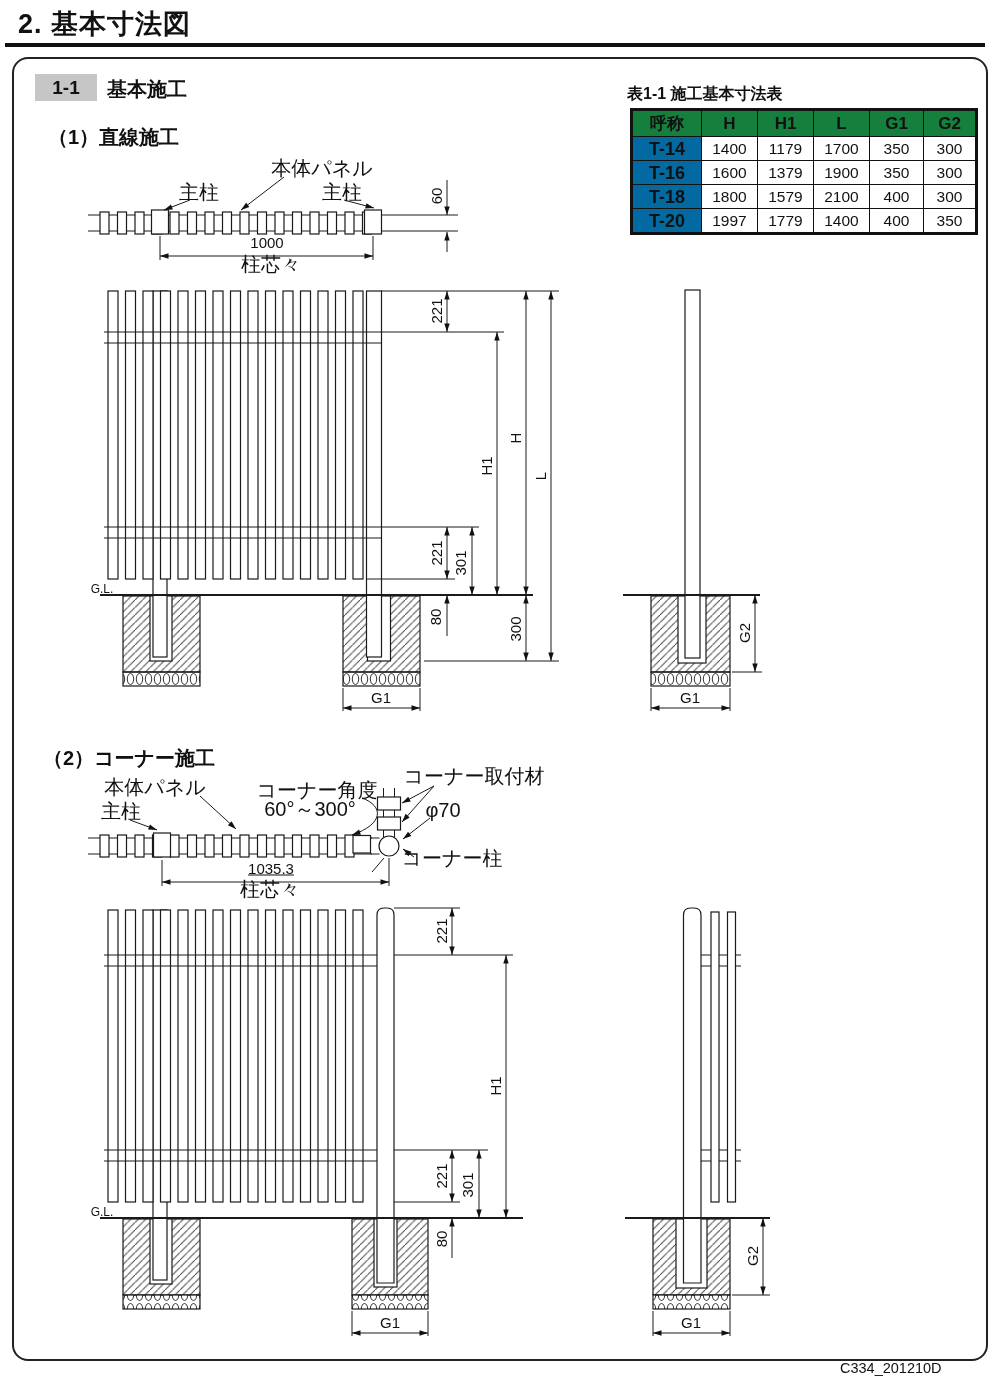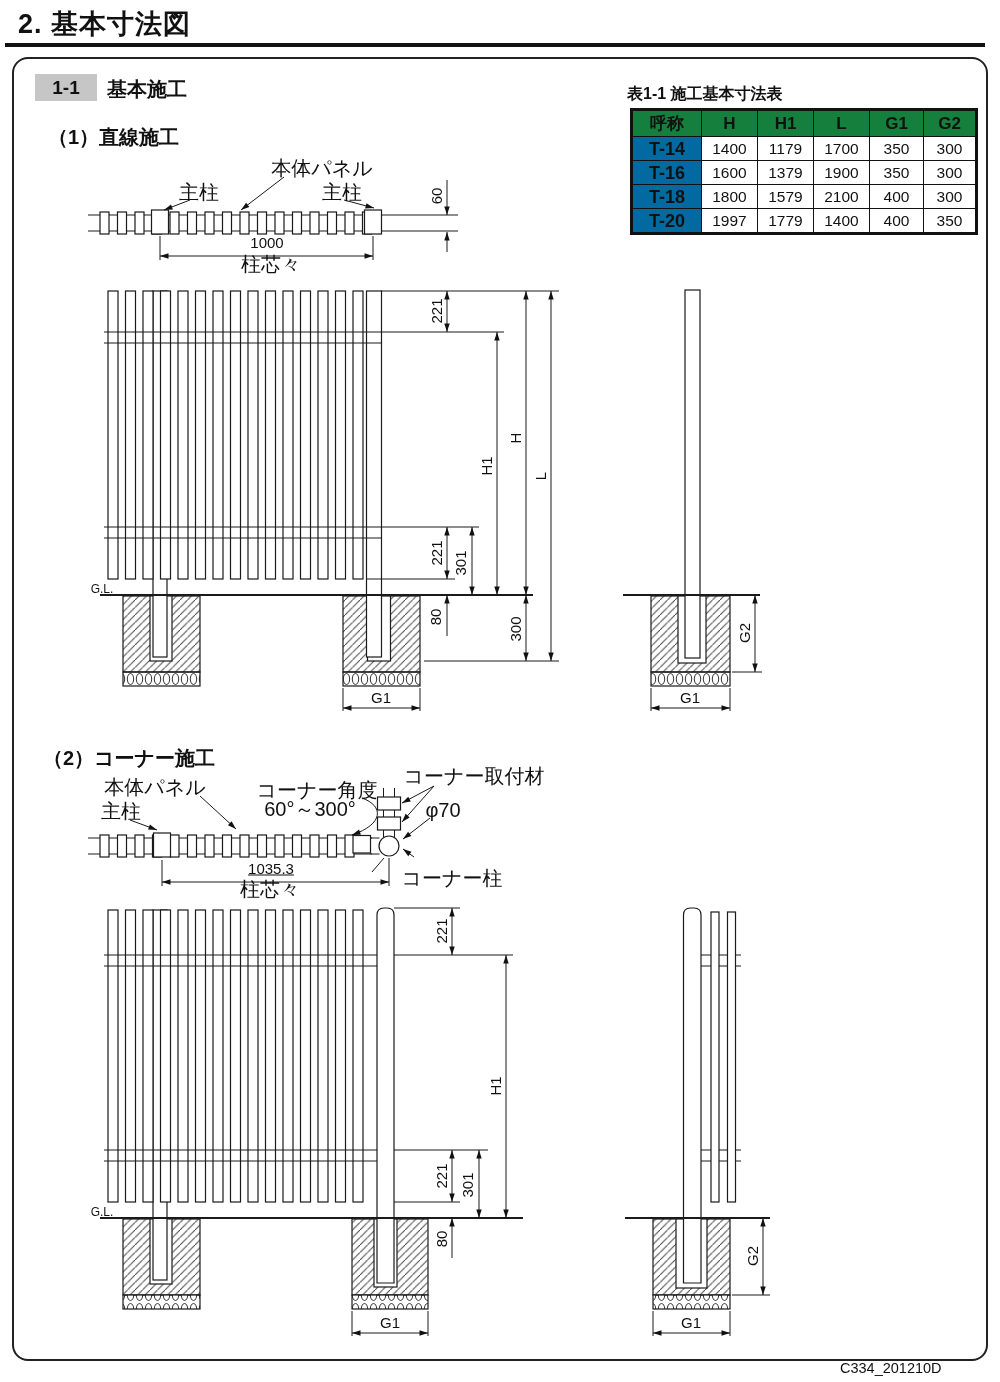--- a/index.html
+++ b/index.html
@@ -337,21 +337,21 @@
   <div class="lbl" style="left:342px;top:192px;">主柱</div>
   <div class="lbl" style="left:271px;top:264px;">柱芯々</div>
   <div class="lbl gl" style="left:82px;top:589px;">G.L.</div>
 
   <div class="lbl" style="left:155px;top:787px;">本体パネル</div>
   <div class="lbl" style="left:121px;top:811px;">主柱</div>
   <div class="lbl" style="left:317px;top:790px;">コーナー角度</div>
   <div class="lbl" style="left:310px;top:809px;">60°～300°</div>
   <div class="lbl" style="left:474px;top:776px;">コーナー取付材</div>
   <div class="lbl" style="left:443px;top:810px;">φ70</div>
-  <div class="lbl" style="left:452px;top:858px;margin-top:20px;">コーナー柱</div>
+  <div class="lbl" style="left:452px;top:858px;">コーナー柱</div>
   <div class="lbl" style="left:270px;top:889px;">柱芯々</div>
   <div class="lbl gl" style="left:82px;top:1212px;">G.L.</div>
 
   <div class="code">C334_201210D</div>
 
 <div class="lbl dim rot" style="left: 436px; top: 196px;">60</div>
     <div class="lbl dim" style="left: 267px; top: 242px;">1000</div>
     <div class="lbl dim rot" style="left: 436px; top: 311px;">221</div>
     <div class="lbl dim rot" style="left: 436px; top: 553px;">221</div>
     <div class="lbl dim rot" style="left: 460px; top: 563px;">301</div>

